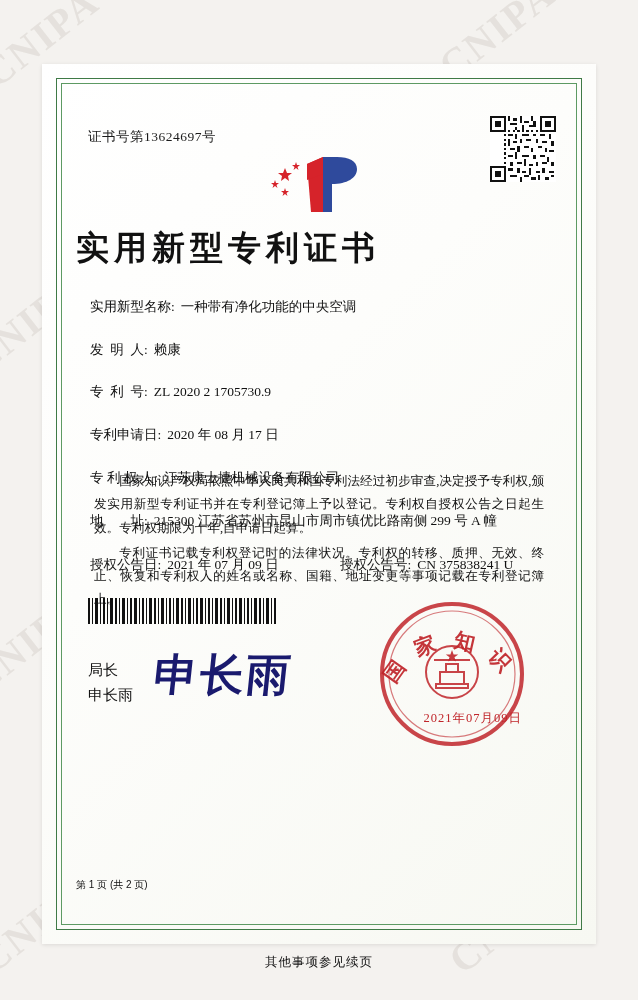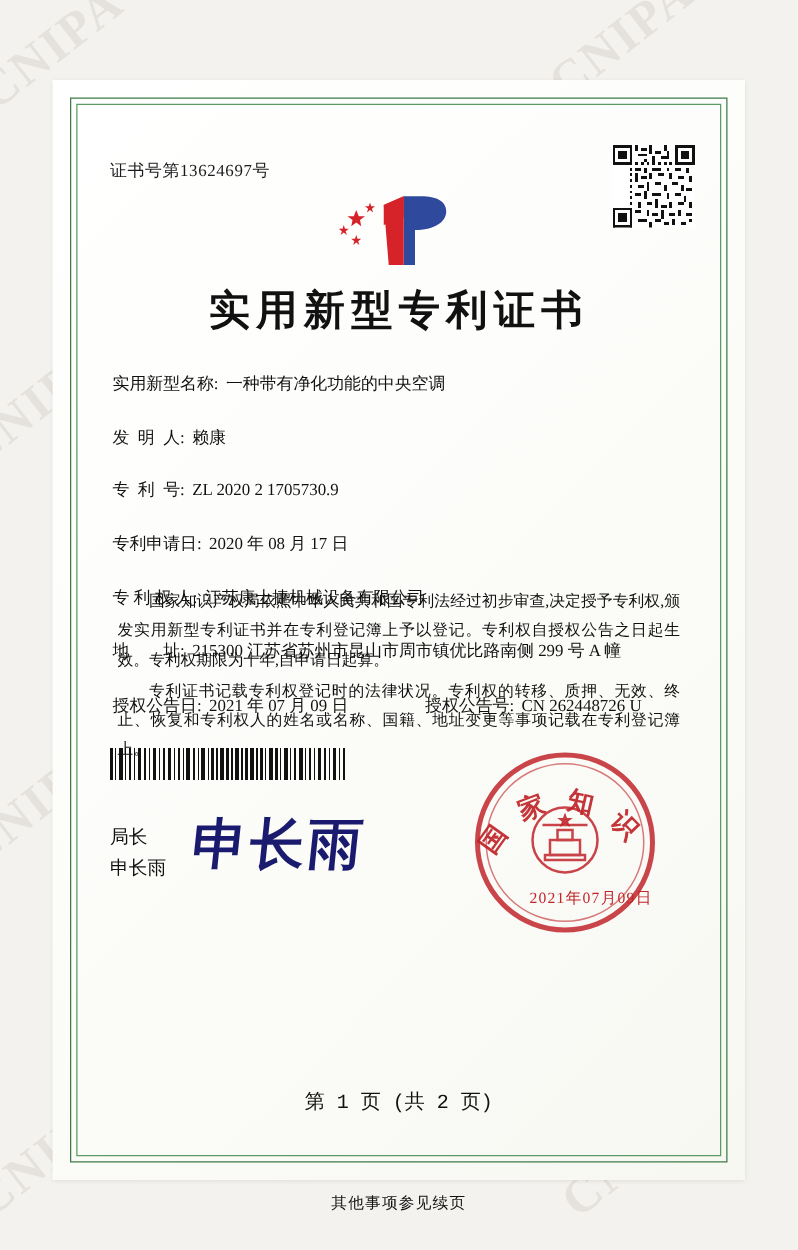--- a/index.html
+++ b/index.html
@@ -76,21 +76,20 @@
 
   
   .logo{
     position:absolute;left:50%;top:56px;
     transform:translateX(-50%);
     width:112px;height:62px;
   }
 
   .title{
     position:absolute;left:0;right:0;top:128px;
-    text-align:center;
     font-family:"Liberation Serif","DejaVu Serif",serif;
     font-size:33px;font-weight:bold;color:#111;
     letter-spacing:5px;
   }
 
   .fields{
     position:absolute;left:14px;right:14px;top:200px;
     font-family:"Liberation Serif","DejaVu Serif",serif;
     font-size:13.5px;color:#111;
   }
@@ -139,23 +138,23 @@
   }
   .seal-date{
     position:absolute;right:40px;top:612px;
     font-family:Liberation Serif, serif;
     font-size:12.5px;color:#c0252a;
     letter-spacing:1px;
   }
 
   .page-no{
     position:absolute;left:0;right:0;bottom:18px;
-    text-align:center;
-    font-family:Liberation Mono, monospace;
-    font-size:16px;color:#111;
+    text-align:left;
+    font-family:Liberation Sans, sans-serif;
+    font-size:10px;color:#111;
   }
 
   .footnote{
     position:absolute;left:0;right:0;top:954px;
     text-align:center;
     font-family:"Liberation Serif","DejaVu Serif",serif;
     font-size:12.5px;color:#111;
     letter-spacing:1px;
   }
 </style>
@@ -319,21 +318,21 @@
       </div>
       <div class="field-row">
         <span class="f-label">地        址:</span>
         <span class="f-value">215300 江苏省苏州市昆山市周市镇优比路南侧 299 号 A 幢</span>
       </div>
       <div class="field-row two-col">
         <span class="f-label">授权公告日:</span>
         <span class="f-value">2021 年 07 月 09 日</span>
         <span class="f-second">
           <span class="f-label">授权公告号:</span>
-          <span class="f-value">CN 262448726 U</span>
+          <span class="f-value">CN 375838241 U</span>
         </span>
       </div>
     </div>
 
     <div class="paragraphs">
       <p>国家知识产权局依照中华人民共和国专利法经过初步审查,决定授予专利权,颁发实用新型专利证书并在专利登记簿上予以登记。专利权自授权公告之日起生效。专利权期限为十年,自申请日起算。</p>
       <p>专利证书记载专利权登记时的法律状况。专利权的转移、质押、无效、终止、恢复和专利权人的姓名或名称、国籍、地址变更等事项记载在专利登记簿上。</p>
     </div>
 
     <svg class="barcode" viewBox="0 0 190 26" shape-rendering="crispEdges">

